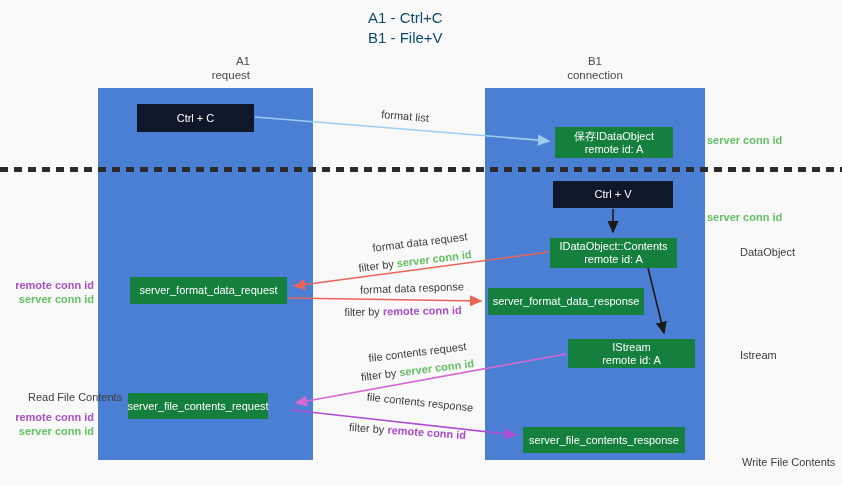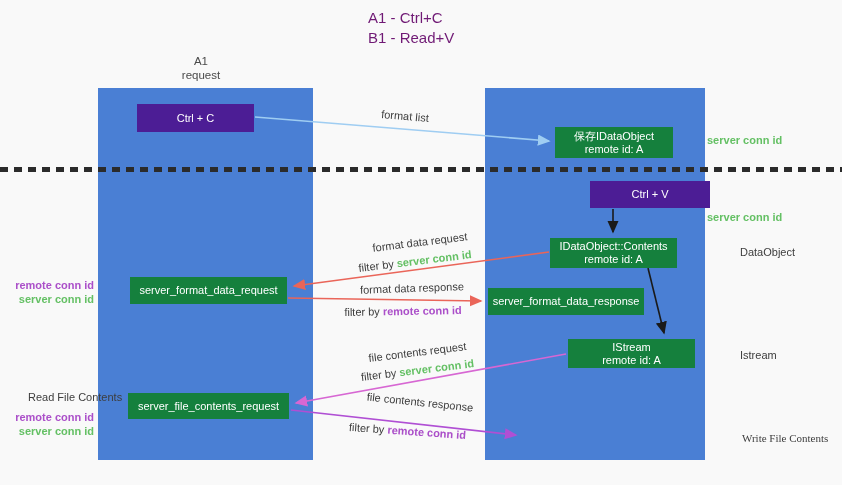--- a/index.html
+++ b/index.html
@@ -1,50 +1,54 @@
 <!DOCTYPE html>
 <html><head>
 <meta charset="utf-8">
 <style>
   html,body{margin:0;padding:0;background:#f9f9f9;}
   .canvas{position:relative;width:842px;height:485px;background:#f9f9f9;overflow:hidden;
           font-family:"Liberation Sans",sans-serif;color:#3d3d3d;}
   .abs{position:absolute;}
-  .title{left:368px;top:8px;font-size:15px;line-height:20px;color:#701a75;}
+  .title{left:368px;top:8px;font-size:15px;line-height:20px;color:#0c4a6e;text-align:center;}
   .lane{background:#4a7fd4;}
   .lane-left{left:98px;top:88px;width:215px;height:372px;}
   .lane-right{left:485px;top:88px;width:220px;height:372px;}
   .lane-header{font-size:11.5px;line-height:13.5px;color:#4a4a4a;text-align:center;width:110px;}
   .box{display:flex;align-items:center;justify-content:center;flex-direction:column;
        color:#fff;font-size:11px;line-height:13px;text-align:center;z-index:3;}
-  .green{background:#4c1d95;}
+  .green{background:#0f172a;}
   .orange{background:#15803d;}
   .svg-layer{left:0;top:0;z-index:2;}
   .dotted{left:0;top:167px;width:842px;height:5px;z-index:4;
           background:repeating-linear-gradient(90deg,#2b2b2b 0 8px,rgba(0,0,0,0) 8px 14px);}
   .lbl{font-size:11px;line-height:13px;white-space:nowrap;z-index:3;}
   .lbl-c{text-align:center;}
   .lbl-r{text-align:right;}
   .tgreen{color:#64c064;font-weight:bold;}
   .tpurple{color:#ab4fc9;font-weight:bold;}
   .tdark{color:#3d3d3d;margin-left:28px;}
 </style>
 </head>
 <body>
 
 <div class="canvas">
 
   <div class="abs title">
     <div>A1 - Ctrl+C</div>
-    <div>B1 - Read+V</div>
+    <div>B1 - File+V</div>
   </div>
 
-  <div class="abs lane-header" style="left:146px;top:55px;">
+  <div class="abs lane-header" style="left:140px;top:55px;text-align:right;">
     <div>A1</div>
     <div>request</div>
+  </div>
+  <div class="abs lane-header" style="left:540px;top:55px;">
+    <div>B1</div>
+    <div>connection</div>
   </div>
 
   <div class="abs lane lane-left"></div>
   <div class="abs lane lane-right"></div>
 
   <svg class="abs svg-layer" width="842" height="485">
     <defs>
       <marker id="m-blue" markerWidth="9" markerHeight="8" refX="7" refY="3.5" orient="auto">
           <path d="M0,0 L8,3.5 L0,7 Z" fill="#9fcdf2"></path>
         </marker>
@@ -70,46 +74,49 @@
     <line x1="291" y1="410" x2="516" y2="435" stroke="#b04fd4" stroke-width="1.6" marker-end="url(#m-purple)"></line>
   </svg>
 
   <div class="abs box green" style="left:137px;top:104px;width:117px;height:28px;">
     <span>Ctrl + C</span>
   </div>
   <div class="abs box orange" style="left:555px;top:127px;width:118px;height:31px;">
     <span>保存IDataObject</span>
     <span>remote id: A</span>
   </div>
-  <div class="abs box green" style="left:553px;top:181px;width:120px;height:27px;margin-left:37px;">
+  <div class="abs box green" style="left:553px;top:181px;width:120px;height:27px;">
     <span>Ctrl + V</span>
   </div>
   <div class="abs box orange" style="left:550px;top:238px;width:127px;height:30px;">
     <span>IDataObject::Contents</span>
     <span>remote id: A</span>
   </div>
   <div class="abs box orange" style="left:130px;top:277px;width:157px;height:27px;">
     <span>server_format_data_request</span>
   </div>
   <div class="abs box orange" style="left:488px;top:288px;width:156px;height:27px;">
     <span>server_format_data_response</span>
   </div>
   <div class="abs box orange" style="left:568px;top:339px;width:127px;height:29px;">
     <span>IStream</span>
     <span>remote id: A</span>
   </div>
-  <div class="abs box orange" style="left:128px;top:393px;width:161px;height:26px;">
+  <div class="abs box orange" style="left:128px;top:393px;width:140px;height:26px;">
     <span>server_file_contents_request</span>
+  </div>
+  <div class="abs box orange" style="left:523px;top:427px;width:162px;height:26px;">
+    <span>server_file_contents_response</span>
   </div>
 
   <div class="abs lbl tgreen" style="left:707px;top:134px;">server conn id</div>
   <div class="abs lbl tgreen" style="left:707px;top:211px;">server conn id</div>
   <div class="abs lbl tdark" style="left:712px;top:246px;">DataObject</div>
   <div class="abs lbl tdark" style="left:712px;top:349px;">Istream</div>
-  <div class="abs lbl tdark" style="left:714px;top:432px;font-family:Liberation Serif, serif;">Write File Contents</div>
+  <div class="abs lbl tdark" style="left:714px;top:456px;">Write File Contents</div>
 
   <div class="abs lbl lbl-r tpurple" style="left:0;width:94px;top:279px;">remote conn id</div>
   <div class="abs lbl lbl-r tgreen" style="left:0;width:94px;top:293px;">server conn id</div>
   <div class="abs lbl lbl-r tdark" style="left:0;width:84px;top:391px;">Read File Contents</div>
   <div class="abs lbl lbl-r tpurple" style="left:0;width:94px;top:411px;">remote conn id</div>
   <div class="abs lbl lbl-r tgreen" style="left:0;width:94px;top:425px;">server conn id</div>
 
   <div class="abs lbl lbl-c" style="left:360px;top:110px;width:90px;transform:rotate(5deg);">format list</div>
 
   <div class="abs lbl lbl-c" style="left:350px;top:236px;width:140px;transform:rotate(-7deg);">format data request</div>

